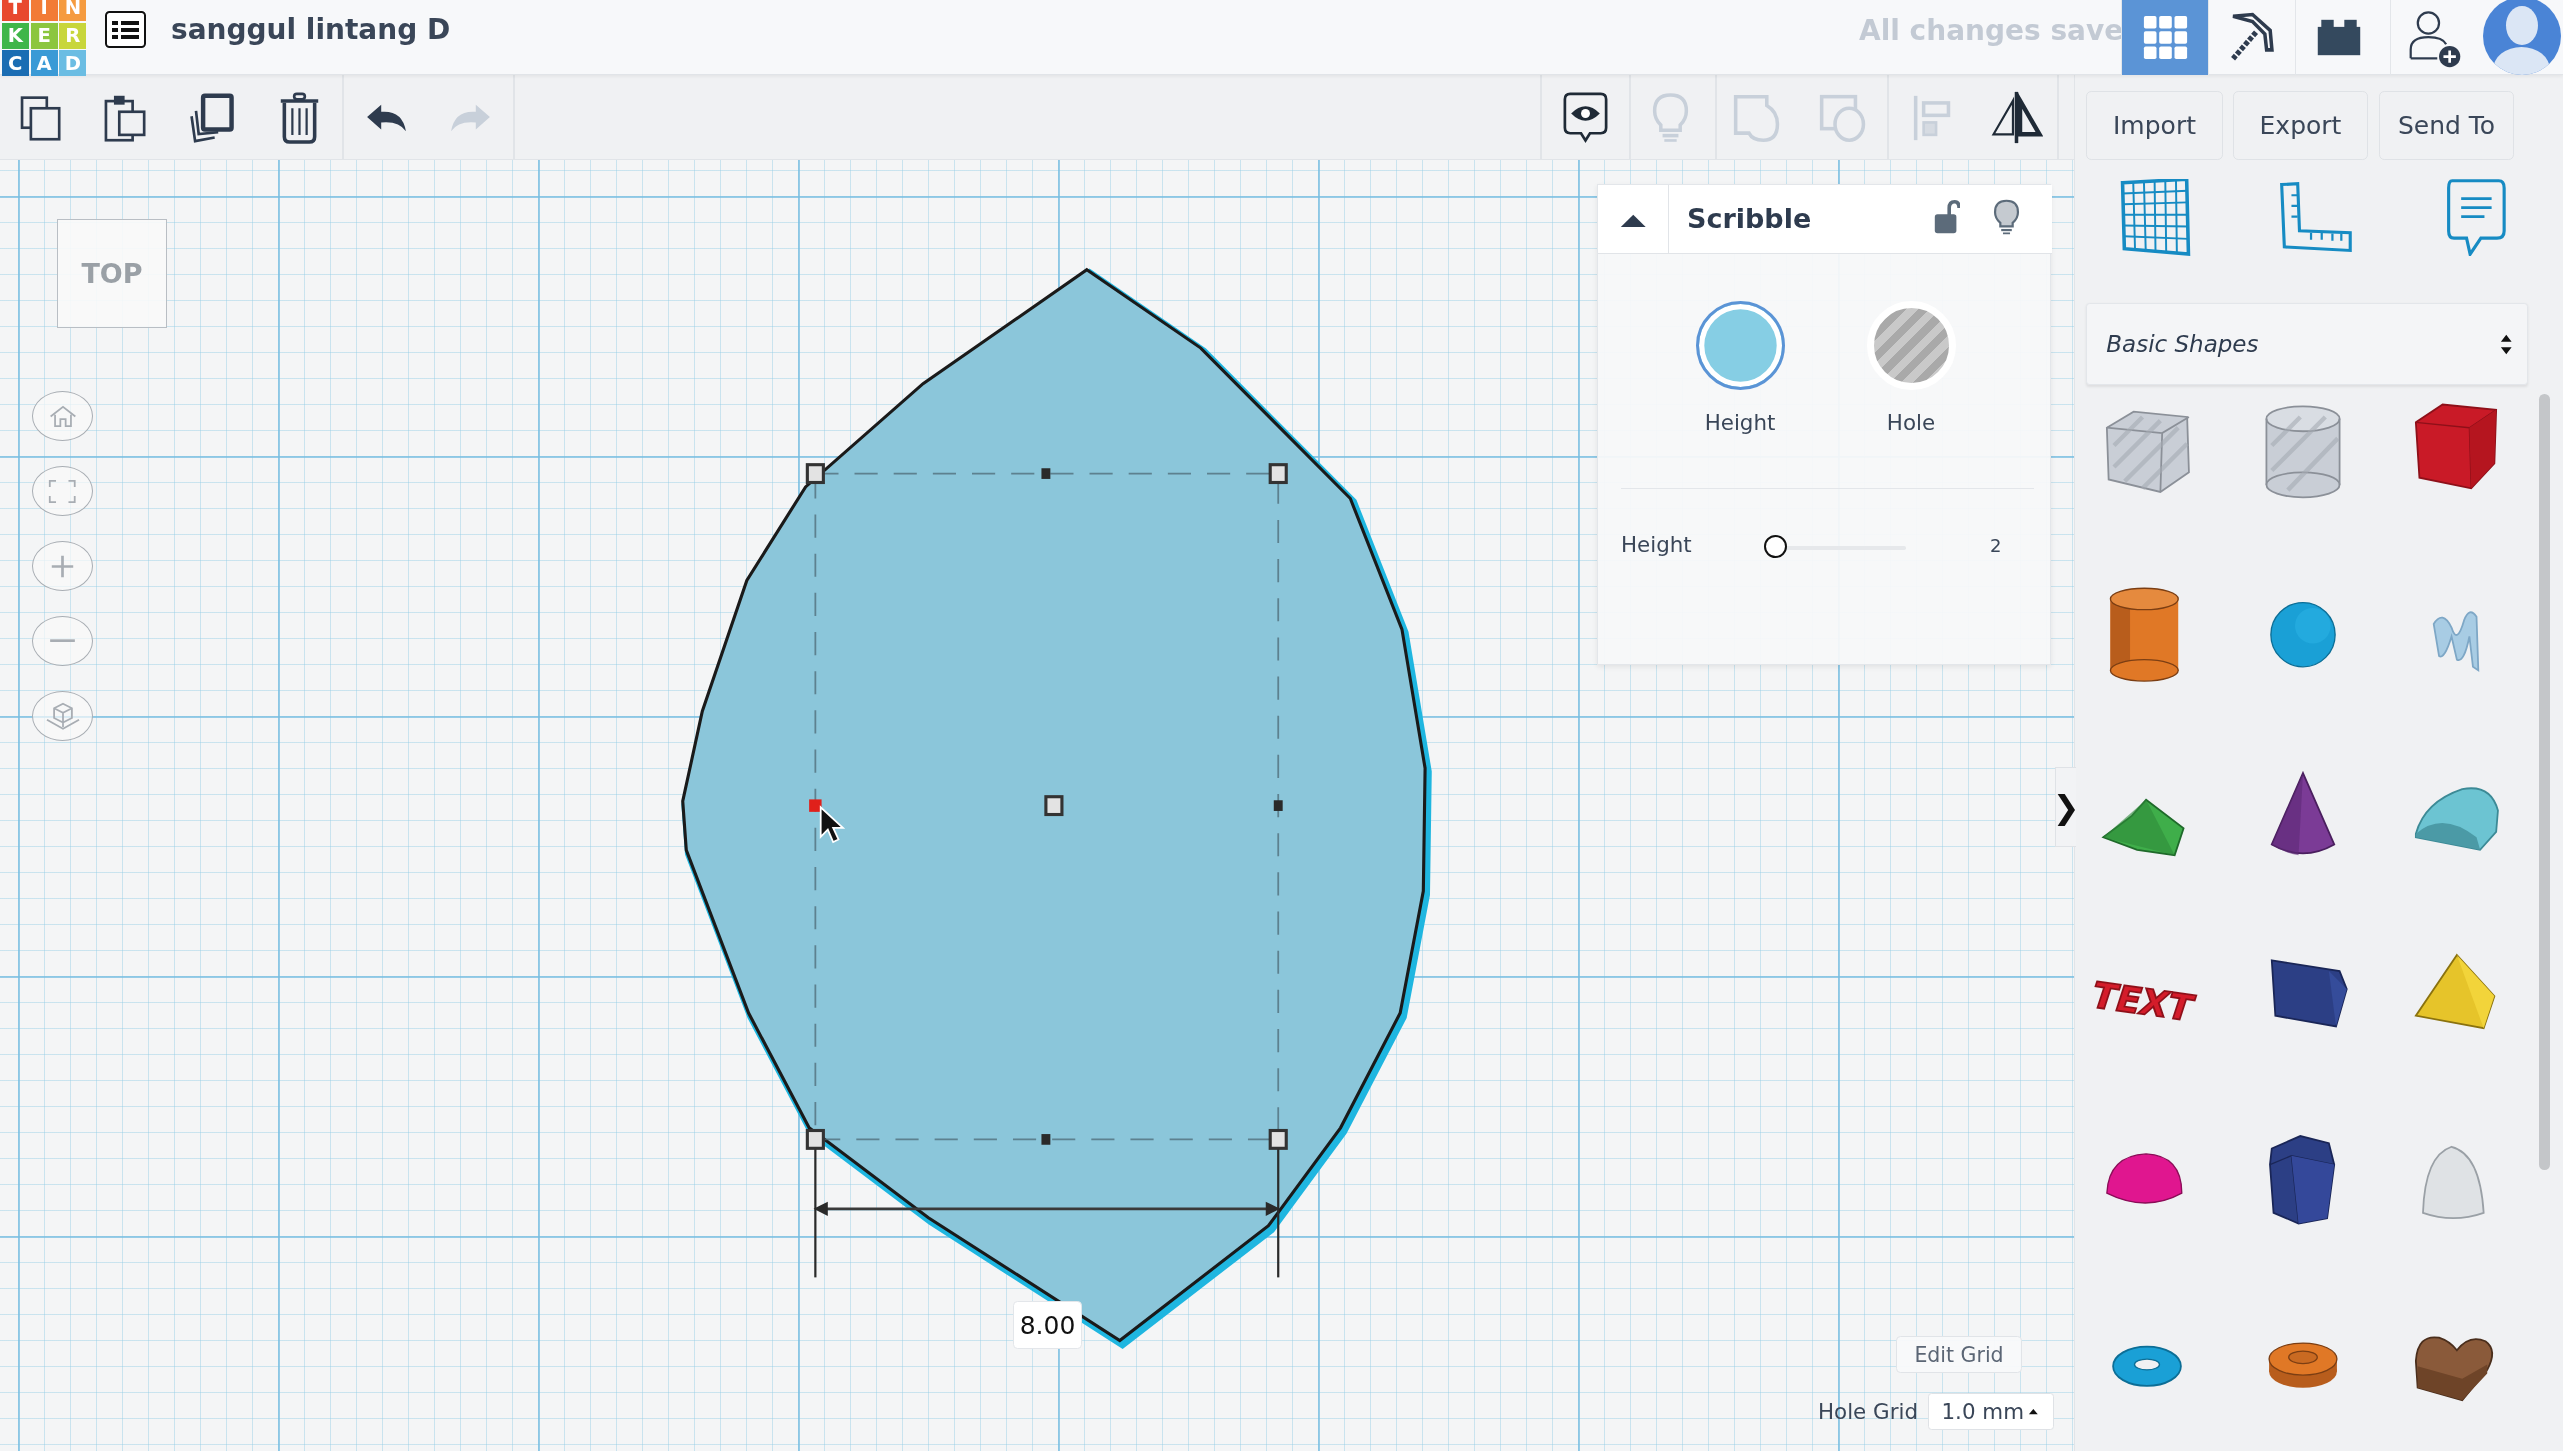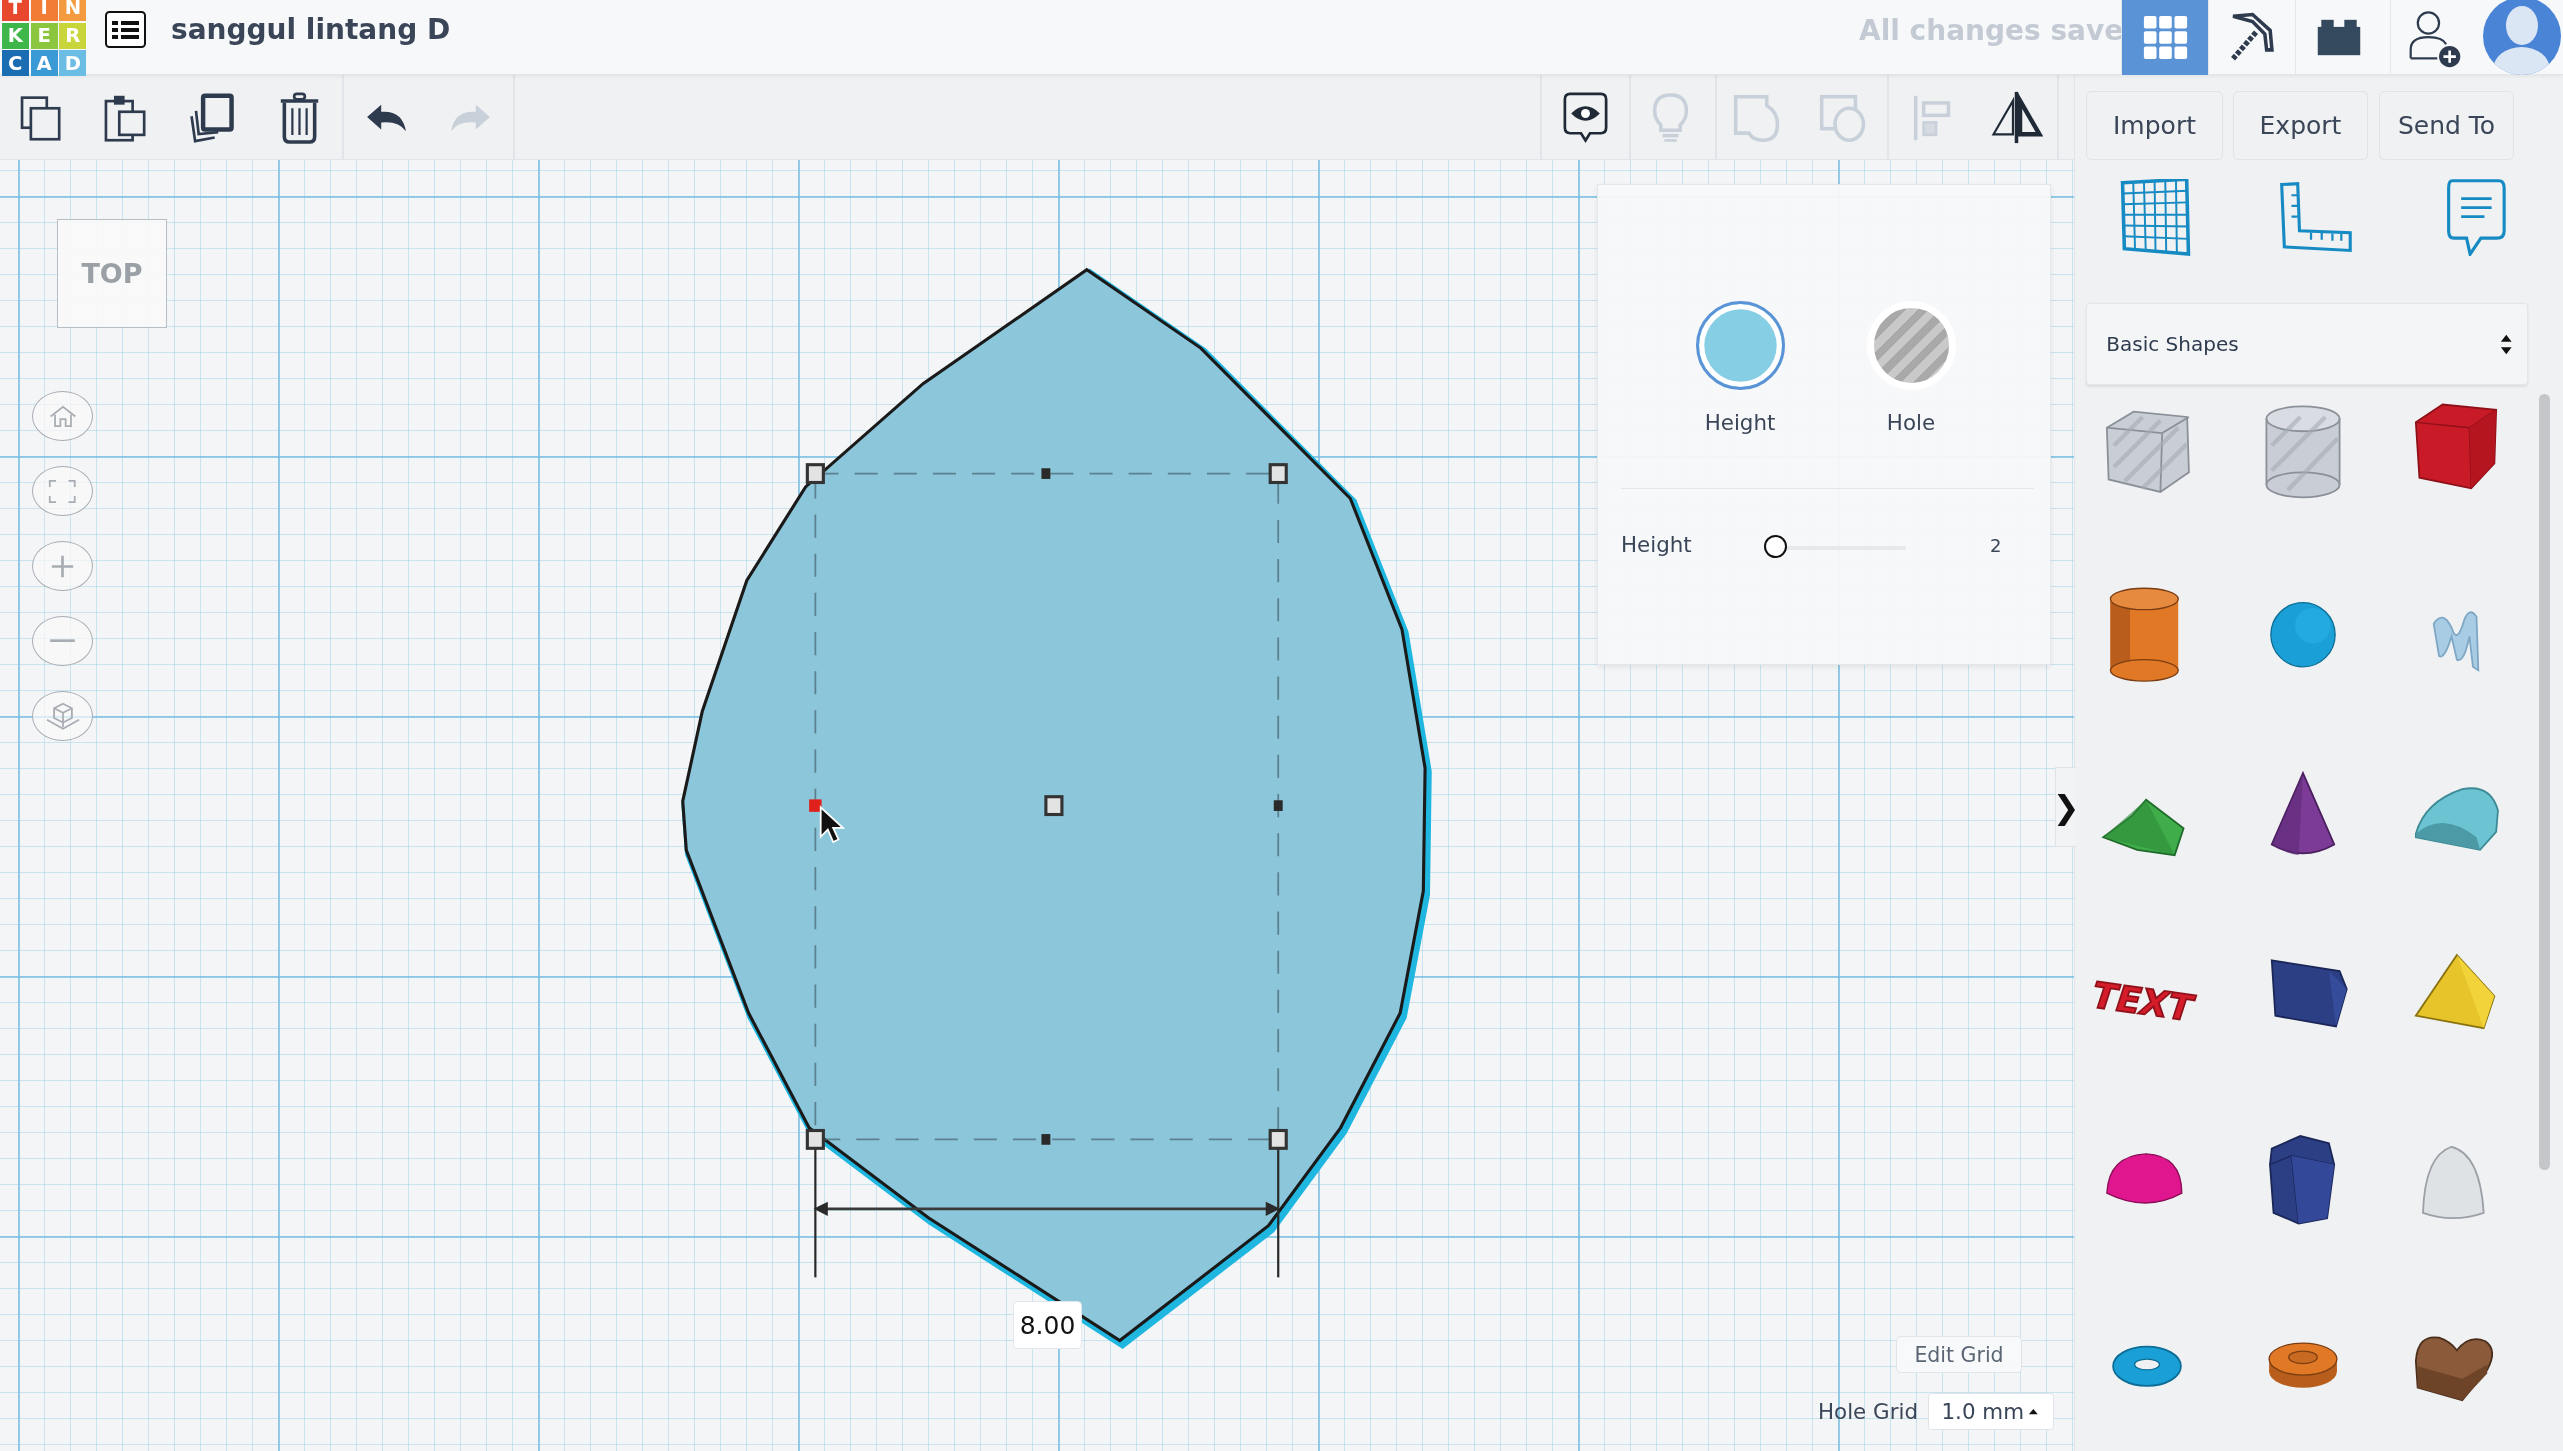--- a/index.html
+++ b/index.html
@@ -63,21 +63,21 @@
 
   .expand-tab { position: absolute; left: 2055px; top: 767px; width: 21.4px; height: 80px; background: #f2f3f5; border: 0.9px solid #dfe2e6; border-right: none; display: flex; align-items: center; justify-content: center; font-size: 32px; color: #111; z-index: 6; }
 
   .grid-controls .edit-grid { position: absolute; left: 1896px; top: 1336px; width: 126px; height: 37px; border: 0.9px solid #e1e4e8; border-radius: 4.5px; background: rgba(248,249,250,0.95); font-size: 20.5px; color: #5b6675; display: flex; align-items: center; justify-content: center; }
   .grid-controls .snap-lbl { position: absolute; left: 1818px; top: 1399px; font-size: 21.4px; color: #3a4658; }
   .grid-controls .snap-sel { position: absolute; left: 1928px; top: 1393px; width: 126px; height: 37px; border: 0.9px solid #dfe2e6; border-radius: 3.6px; background: #fff; font-size: 21.4px; color: #3a4658; display: flex; align-items: center; padding-left: 12.5px; gap: 4px; }
 
   
   .rpanel { position: absolute; left: 2074px; top: 75px; width: 489px; height: 1376px; background: #f0f1f3; border-left: 1.8px solid #e1e4e8; }
   .rp-icon { position: absolute; top: 98px; width: 89px; height: 89px; display: flex; align-items: center; justify-content: center; }
-  .rp-select { position: absolute; left: 10.7px; top: 228px; width: 442px; height: 82px; background: #f4f5f7; border: 1.8px solid #e3e6ea; border-radius: 3.6px; box-shadow: 0 1.8px 2.7px rgba(0,0,0,0.08); font-size: 20px; color: #2e3b4e; display: flex; align-items: center; padding-left: 19.6px; }
+  .rp-select { position: absolute; left: 10.7px; top: 228px; width: 442px; height: 82px; background: #f4f5f7; border: 1.8px solid #e3e6ea; border-radius: 3.6px; box-shadow: 0 1.8px 2.7px rgba(0,0,0,0.08); font-size: 23px; color: #2e3b4e; display: flex; align-items: center; padding-left: 19.6px; font-style: italic; }
   .rp-select .arrows { position: absolute; right: 14.2px; top: 27px; width: 12.5px; }
   .shapes { position: absolute; left: 0; top: 312px; width: 463px; }
   .shape-cell { position: absolute; width: 125px; height: 125px; display: flex; align-items: center; justify-content: center; }
   .scrollbar { position: absolute; left: 2539px; top: 394px; width: 10.7px; height: 776px; background: #c4c6c9; border-radius: 5.3px; }
 </style>
 </head>
 <body>
 
 <div id="app">
 
@@ -293,20 +293,41 @@
         <rect x="909" y="898" width="14" height="14" fill="#e0201b"></rect>
       </g>
 
       <path d="M922 907 L922 940 L930 932 L936 946 L942 943 L936 930 L947 930 Z" fill="#111" stroke="#fff" stroke-width="2"></path>
     </svg>
 
     <div class="dim-label">8.00</div>
   </div>
 
   <div class="inspector">
+    <div class="insp-head">
+      <div class="insp-collapse">
+        <svg width="28.5" height="16" viewBox="0 0 32 18">
+            <path d="M2 17 L16 3 L30 17 Z" fill="#2e3b4e"></path>
+          </svg>
+      </div>
+      <div class="insp-title">Scribble</div>
+      <div class="insp-lock">
+        <svg width="27" height="36" viewBox="0 0 30 40">
+            <path d="M18 18 V10 Q18 3 24 3 Q29 3 29 10" fill="none" stroke="#5c6b7a" stroke-width="4"></path>
+            <rect x="2" y="17" width="24" height="21" rx="3" fill="#5c6b7a"></rect>
+          </svg>
+      </div>
+      <div class="insp-bulb">
+        <svg width="27" height="37" viewBox="0 0 30 42">
+            <path d="M15 2 Q28 2 28 15 Q28 22 22 27 V31 H8 V27 Q2 22 2 15 Q2 2 15 2 Z" fill="#c5cad0" stroke="#5c6b7a" stroke-width="2.5"></path>
+            <rect x="9" y="34" width="12" height="2.5" fill="#5c6b7a"></rect>
+            <rect x="11" y="38" width="8" height="2" fill="#5c6b7a"></rect>
+          </svg>
+      </div>
+    </div>
 
     <div class="mode" style="left:93px;">
       <div class="circ" id="solid-circ" style="border: 3.6px solid rgb(91, 148, 214); box-shadow: rgb(255, 255, 255) 0px 0px 0px 5.3px inset; background: rgb(134, 206, 228);"></div>
       <div class="lbl">Height</div>
     </div>
     <div class="mode" style="left:264px;">
       <div class="circ" style="border:7.1px solid #fff;background: repeating-linear-gradient(135deg, #a9a9a9 0 8px, #c9c9c9 8px 16px);"></div>
       <div class="lbl">Hole</div>
     </div>
 

